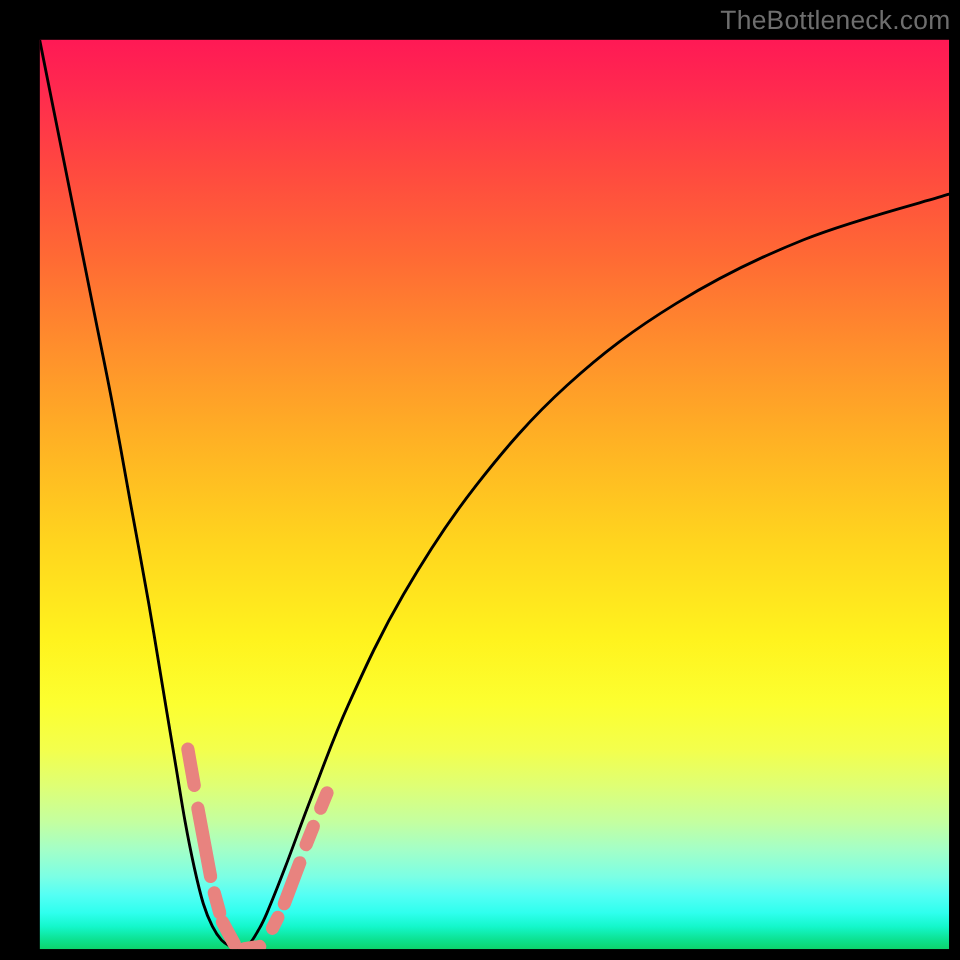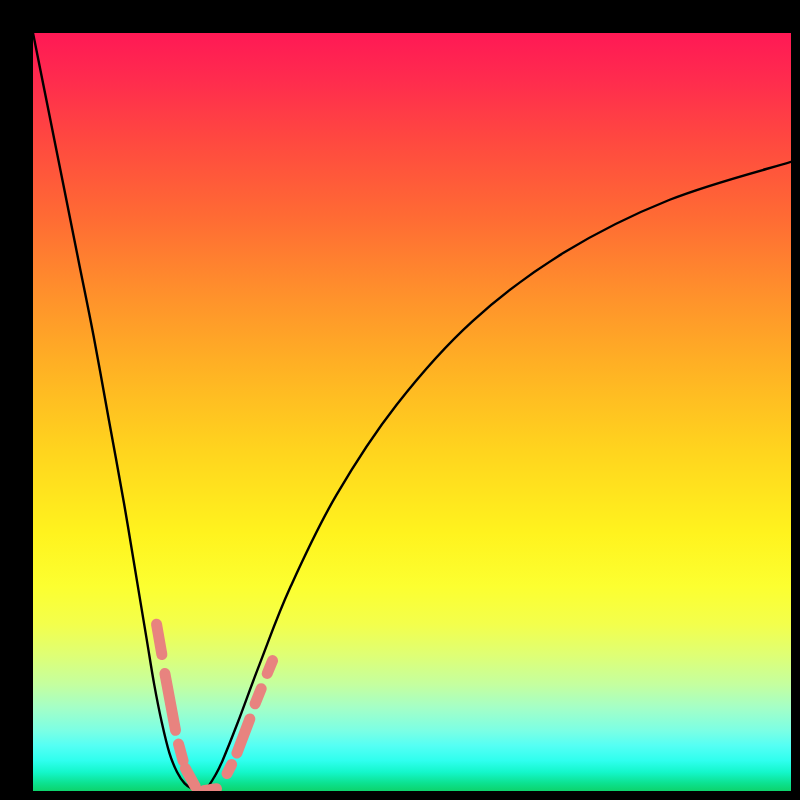--- a/index.html
+++ b/index.html
@@ -86,13 +86,14 @@
           <line x1="145.536" y1="711.004" x2="150.084" y2="727.68" stroke="#e8837f" stroke-width="11" stroke-linecap="round"></line>
           <line x1="152.358" y1="735.26" x2="162.212" y2="753.452" stroke="#e8837f" stroke-width="11" stroke-linecap="round"></line>
           <line x1="170.55" y1="757.621" x2="183.436" y2="755.726" stroke="#e8837f" stroke-width="11" stroke-linecap="round"></line>
           <line x1="194.048" y1="740.566" x2="198.596" y2="731.47" stroke="#e8837f" stroke-width="11" stroke-linecap="round"></line>
           <line x1="203.90199999999996" y1="720.1" x2="216.788" y2="685.99" stroke="#e8837f" stroke-width="11" stroke-linecap="round"></line>
           <line x1="222.094" y1="670.83" x2="228.158" y2="655.67" stroke="#e8837f" stroke-width="11" stroke-linecap="round"></line>
           <line x1="234.222" y1="640.51" x2="239.528" y2="627.624" stroke="#e8837f" stroke-width="11" stroke-linecap="round"></line>
         </g>
     </svg>
   </div>
+  <div class="watermark">TheBottleneck.com</div>
 </div>
 
 </body></html>

